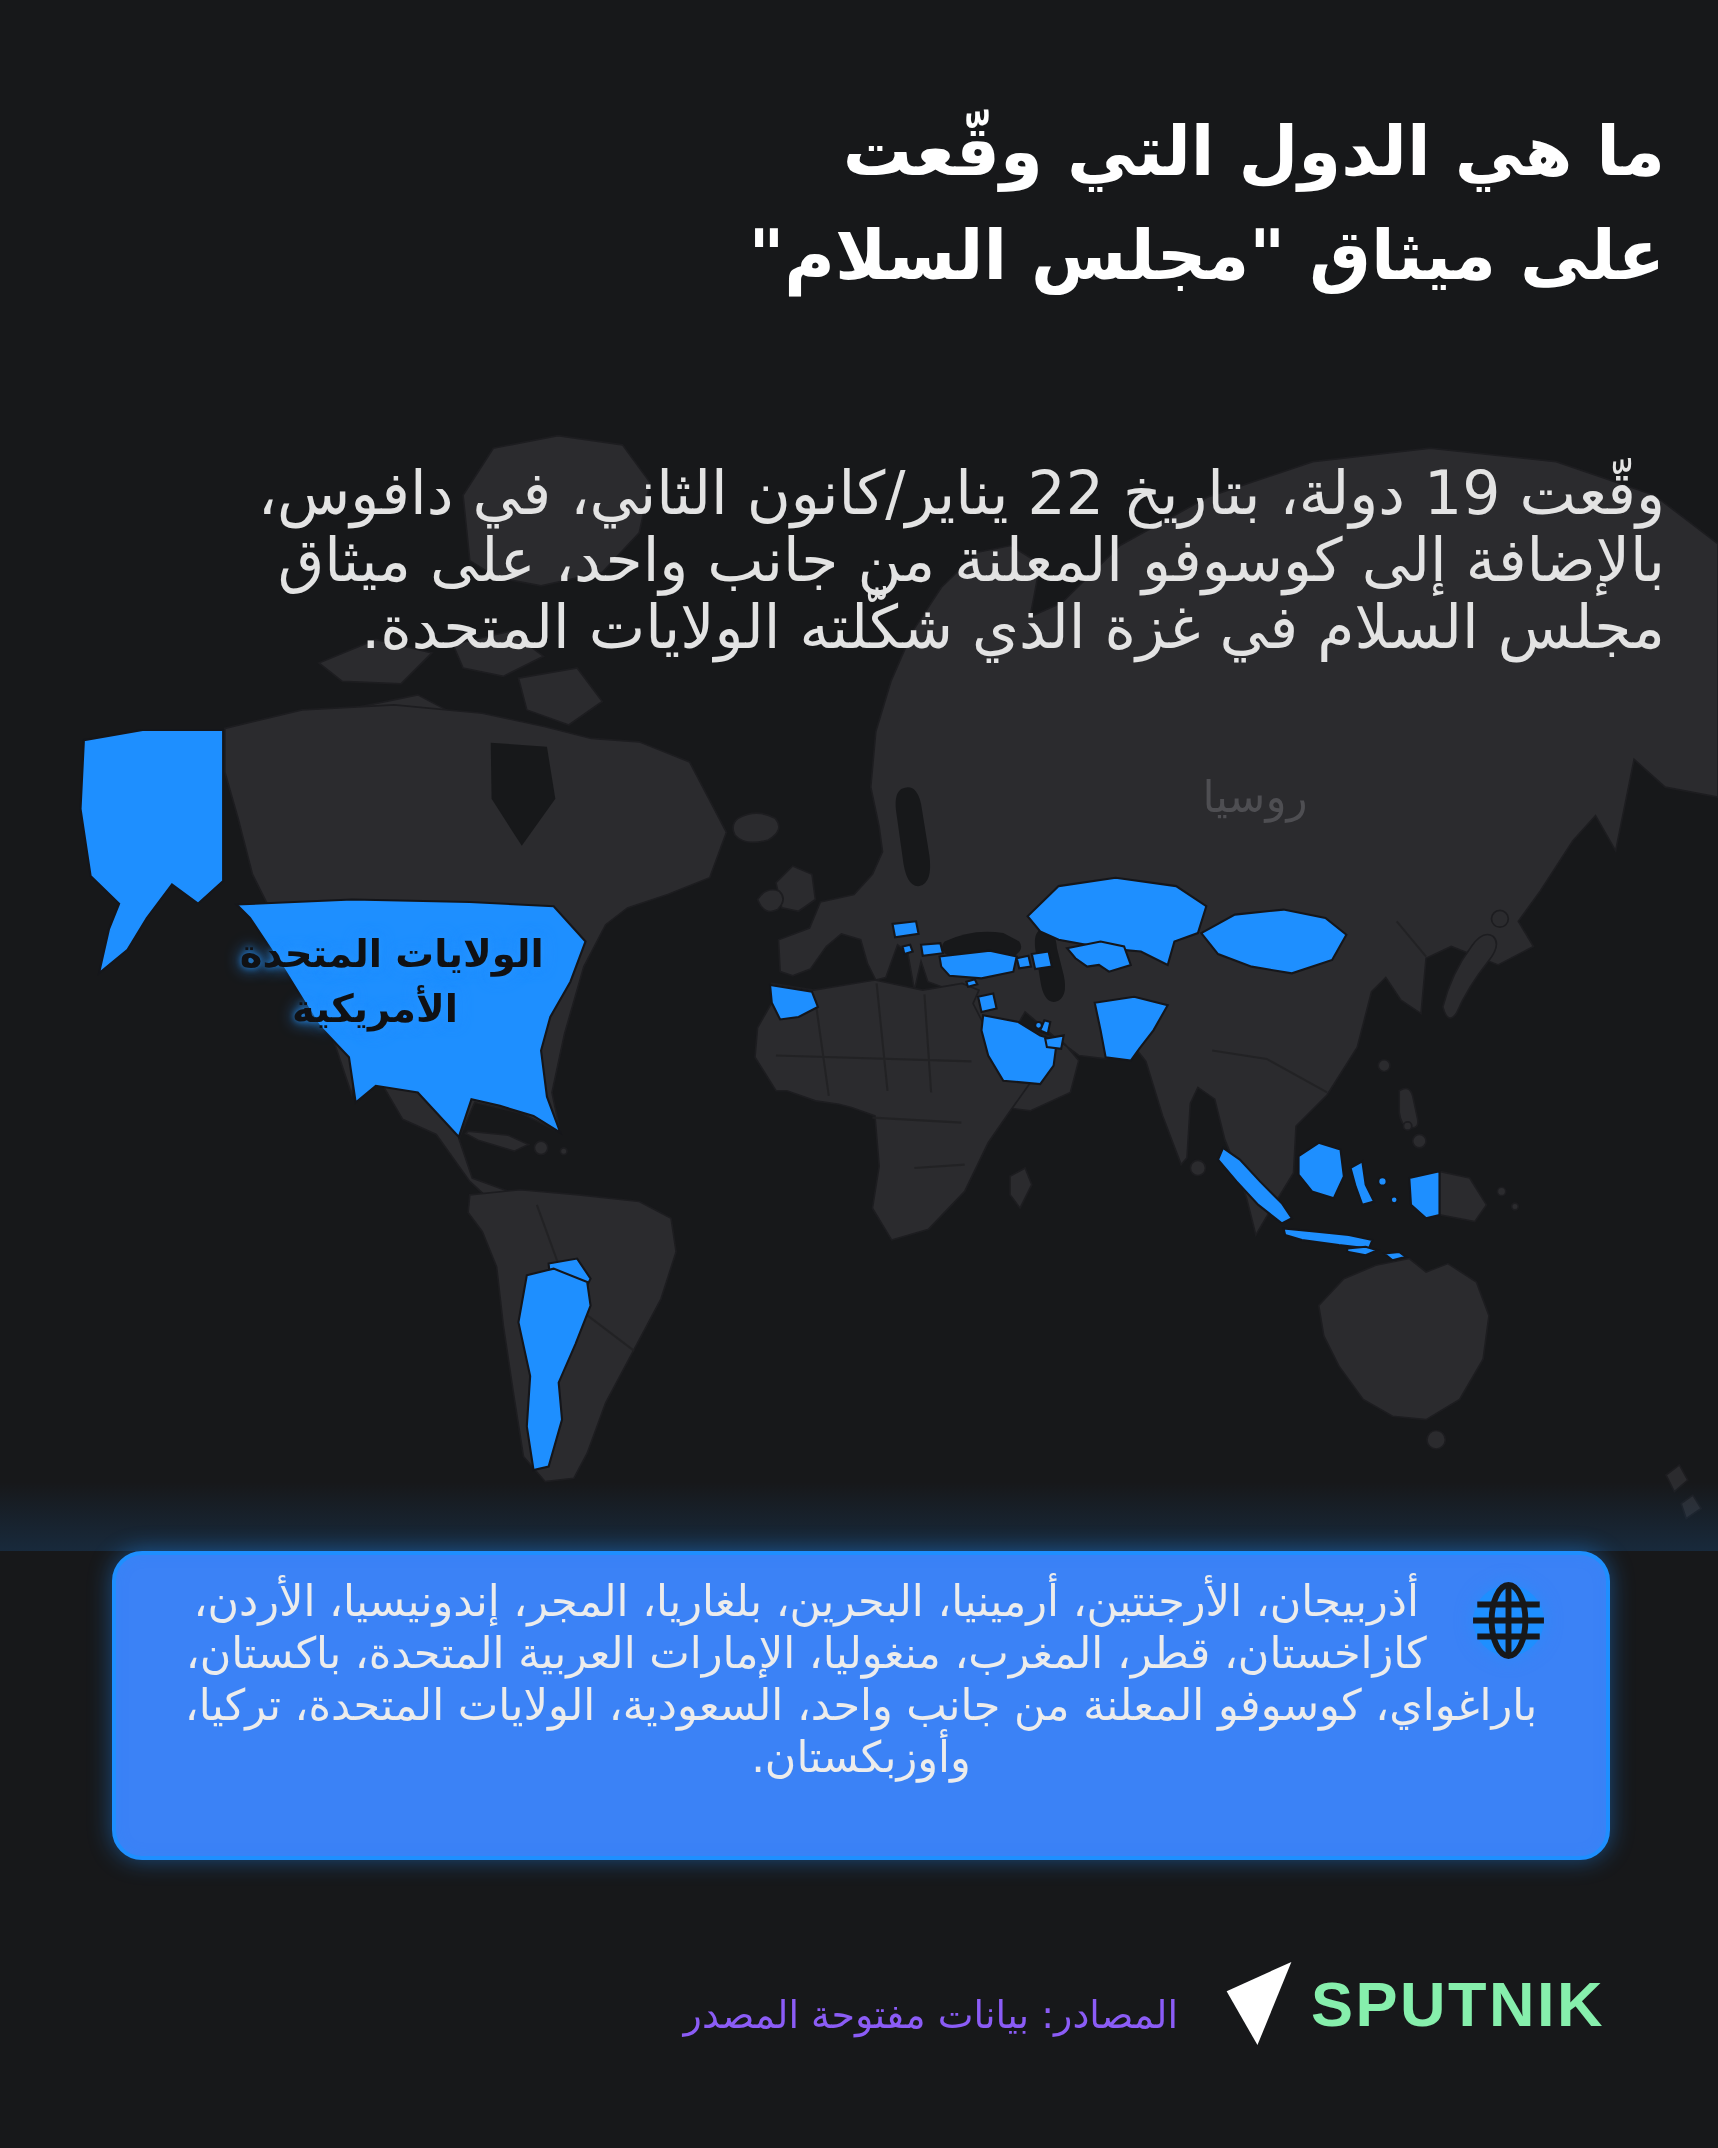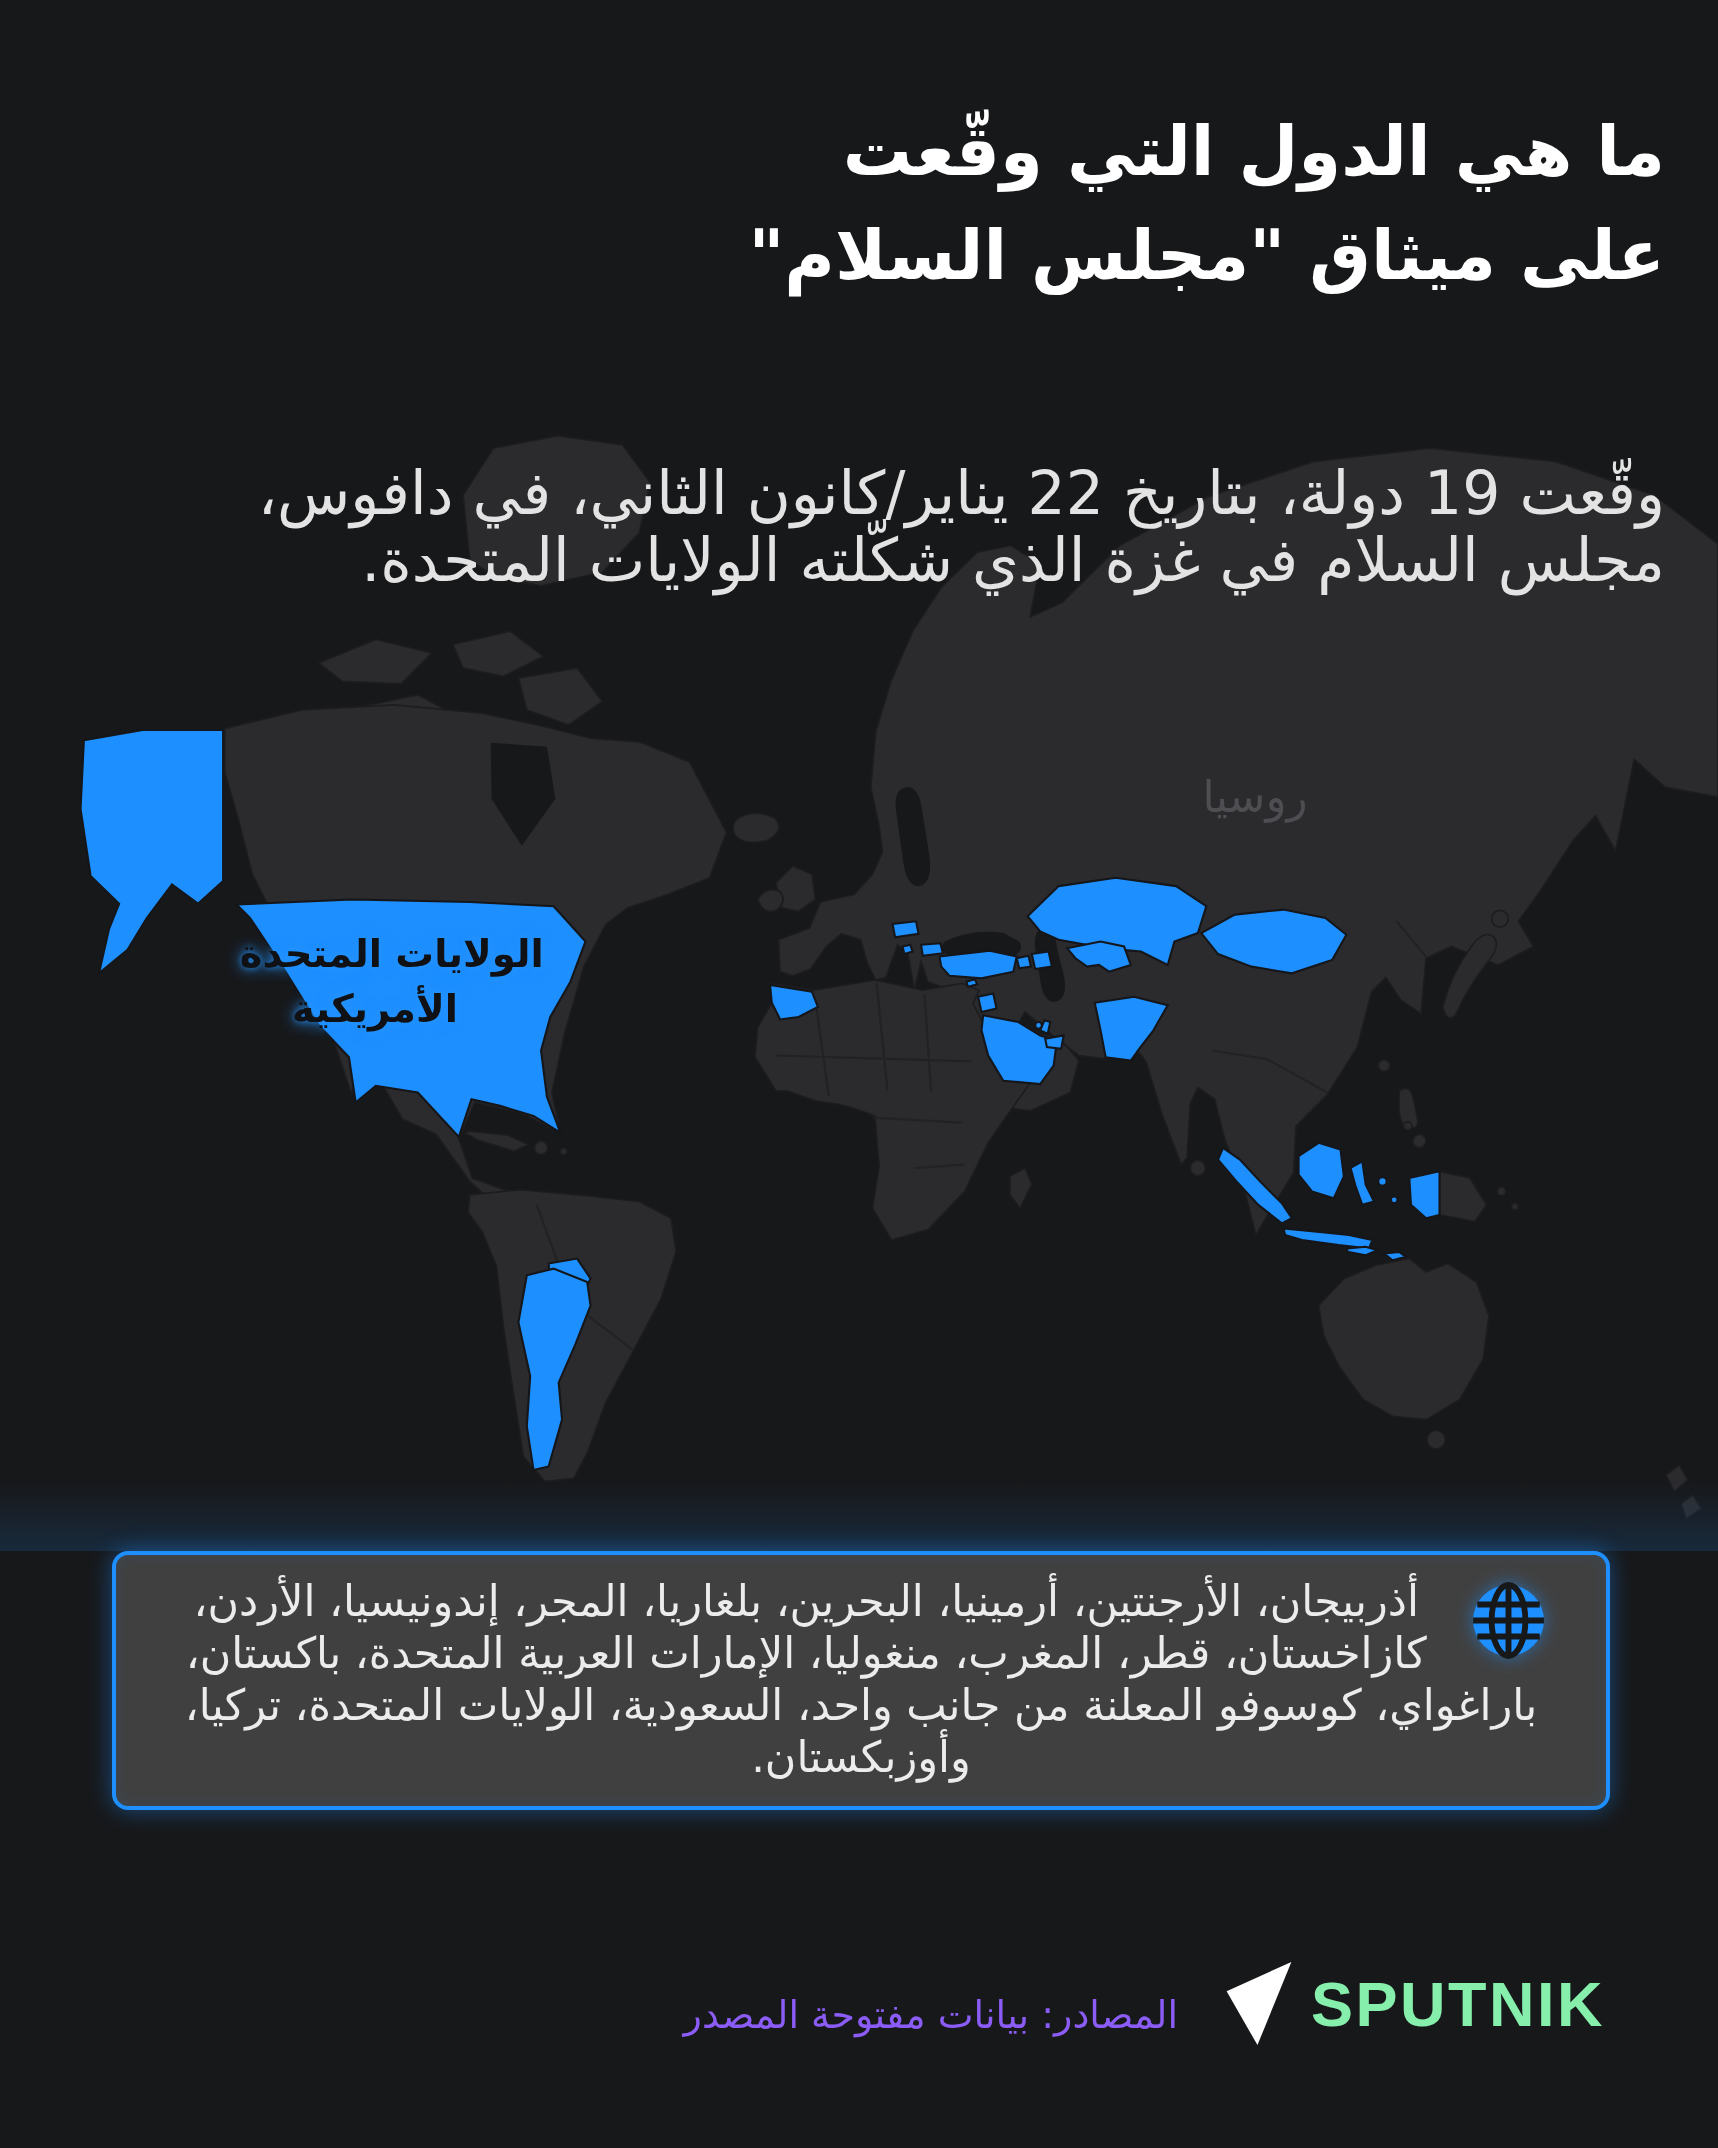--- a/index.html
+++ b/index.html
@@ -27,22 +27,22 @@
   .map .water { fill:#17181A; stroke:none; }
   .map .blue { fill:#1E8FFF; stroke:#15161A; stroke-width:2.5; }
   .map .inner-border { fill:none; stroke:#212124; stroke-width:2.5; opacity:.9; }
   .map .russia-label { fill:#4E4E52; font-size:52px; }
   .map .usa-label { fill:#101114; font-size:46px; font-weight:bold; }
   .glow-band {
     position:absolute; left:0; top:1482px; width:1718px; height:69px; z-index:2;
     background:linear-gradient(to bottom, rgba(30,143,255,0), rgba(30,143,255,0.15));
   }
   .info-box {
-    position:absolute; left:112px; top:1551px; width:1498px; height:259px; z-index:4;
-    background:#404040; border:4.2px solid #1E8FFF; border-radius:16px;
+    position:absolute; left:112px; top:1551px; width:1498px; height:309px; z-index:4;
+    background:#3b82f6; border:4.2px solid #1E8FFF; border-radius:30px;
     box-shadow:0 0 23.5px rgba(30,143,255,0.45), inset 0 0 15px rgba(30,143,255,0.10);
     padding:20px 52px 17px 52px;
   }
   .box-text {
     direction:rtl; text-align:center;
     color:#ECECEC; font-size:43px; line-height:52px;
   }
   .globe-float {
     float:right; width:91px; height:81px; margin:5px 0 3.4px 18.5px;
     filter:drop-shadow(0 0 8.4px rgba(30,143,255,0.55));
@@ -137,20 +137,21 @@
     <text class="usa-label usa-label-shadow" x="447" y="1218" text-anchor="middle" direction="rtl">الأمريكية</text>
   </svg>
 
   <div class="header">
     <h1 class="title">
       <span class="t-line">ما هي الدول التي وقّعت</span>
       <span class="t-line">على ميثاق "مجلس السلام"</span>
     </h1>
     <p class="subtitle">
       <span class="s-line">وقّعت 19 دولة، بتاريخ 22 يناير/كانون الثاني، في دافوس،</span>
+      <span class="s-line">بالإضافة إلى كوسوفو المعلنة من جانب واحد، على ميثاق</span>
       <span class="s-line">مجلس السلام في غزة الذي شكّلته الولايات المتحدة.</span>
     </p>
   </div>
 
   <div class="glow-band"></div>
 
   <div class="info-box">
     <p class="box-text">
       <span class="globe-float">
         <svg viewBox="0 0 96 96" width="81" height="81">

